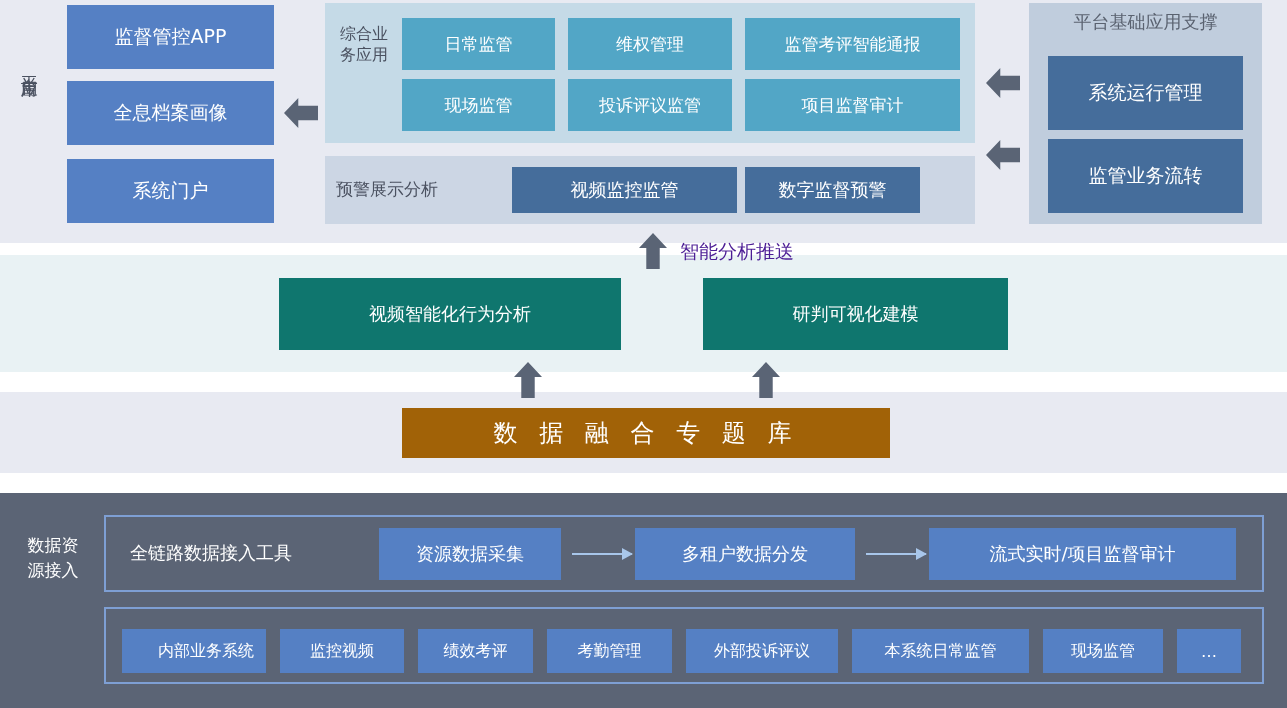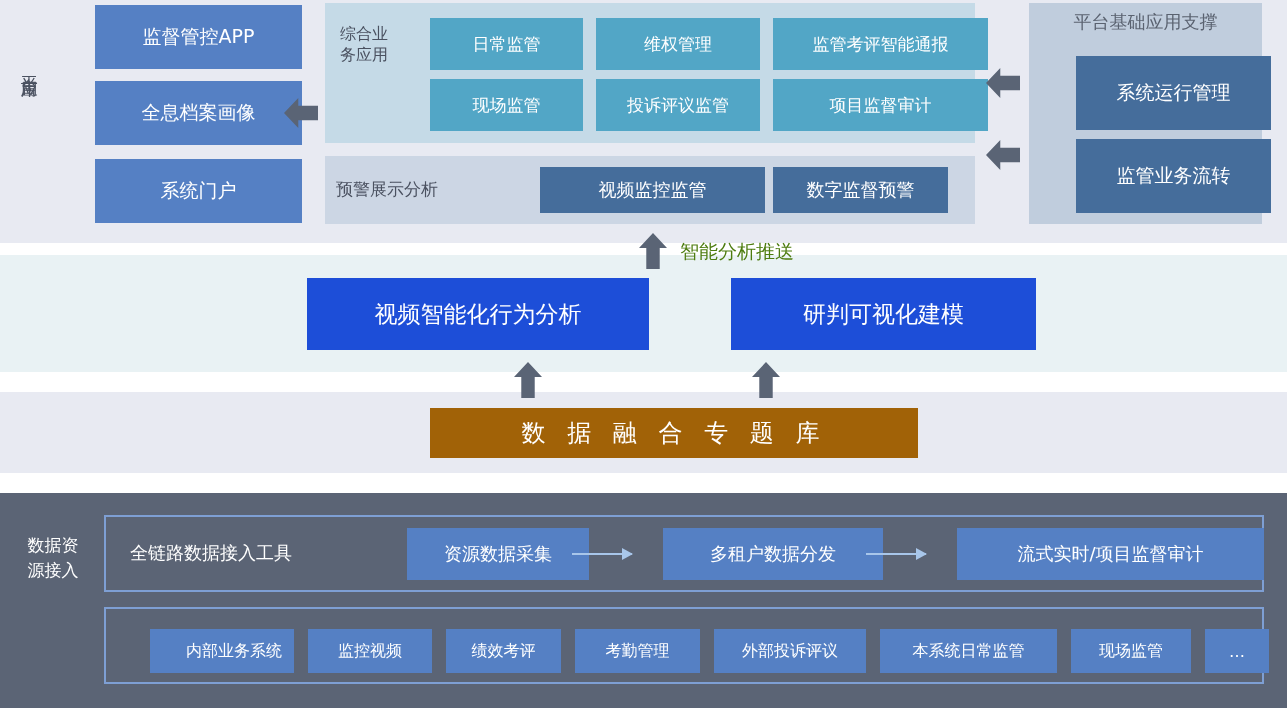--- a/index.html
+++ b/index.html
@@ -10,26 +10,26 @@
   #band-app{top:0;height:243px;background:#e8eaf2;}
   #band-analysis{top:255px;height:117px;background:#e9f2f4;}
   #band-fusion{top:392px;height:81px;background:#e8eaf2;}
   #band-source{top:493px;height:215px;background:#5b6475;}
 
   .vlabel{position:absolute;writing-mode:vertical-rl;text-orientation:upright;
           color:#4a5160;font-size:17px;letter-spacing:2px;line-height:1.28;
           text-align:center;}
 
   .tile{position:absolute;display:flex;align-items:center;justify-content:center;
-        color:#ffffff;text-align:left;box-sizing:border-box;margin-left:28px;}
+        color:#ffffff;text-align:left;box-sizing:border-box;}
 
   .tile-periwinkle{background:#5580c4;font-size:19px;}
   .tile-teal{background:#52a6c6;font-size:17px;}
   .tile-slate{background:#456d9b;font-size:17px;}
-  .tile-darkslate{background:#1d4ed8;font-size:23px;}
+  .tile-darkslate{background:#0f766e;font-size:18px;}
   .tile-strongblue{background:#a16207;font-size:24px;letter-spacing:7px;}
   .tile-src{background:#5580c4;font-size:16px;}
 
   #biz-container{position:absolute;left:325px;top:3px;width:650px;height:140px;
                  background:#c5dae7;}
   #alert-container{position:absolute;left:325px;top:156px;width:650px;height:68px;
                    background:#ccd6e4;}
   #support-container{position:absolute;left:1029px;top:3px;width:233px;height:221px;
                      background:#c0cddd;}
   #support-title{position:absolute;left:1029px;top:10px;width:233px;
@@ -38,21 +38,21 @@
   .biz-label{position:absolute;left:336px;top:24px;width:56px;color:#4a5160;
              font-size:16px;line-height:1.3;text-align:center;}
   .alert-label{position:absolute;left:336px;top:178px;width:160px;color:#4a5160;
                font-size:17px;}
 
   
   .arrow-left{position:absolute;width:34px;height:30px;background:#5a6475;
     clip-path:polygon(0% 50%,42% 0%,42% 26%,100% 26%,100% 74%,42% 74%,42% 100%);}
   .arrow-up{position:absolute;width:28px;height:36px;background:#5a6475;
     clip-path:polygon(50% 0%,100% 42%,74% 42%,74% 100%,26% 100%,26% 42%,0% 42%);}
-  .push-label{position:absolute;color:#4d7c0f;font-size:19px;}
+  .push-label{position:absolute;color:#4c1d95;font-size:19px;}
 
   
   #src-label{position:absolute;left:22px;top:533px;width:62px;color:#ffffff;
              font-size:17px;line-height:1.45;text-align:center;}
   #pipe-box{position:absolute;left:104px;top:515px;width:1160px;height:77px;
             border:2px solid #7e9fd4;box-sizing:border-box;}
   #srcrow-box{position:absolute;left:104px;top:607px;width:1160px;height:77px;
               border:2px solid #7e9fd4;box-sizing:border-box;}
   #pipe-title{position:absolute;left:130px;top:541px;width:250px;color:#ffffff;
               font-size:18px;}

